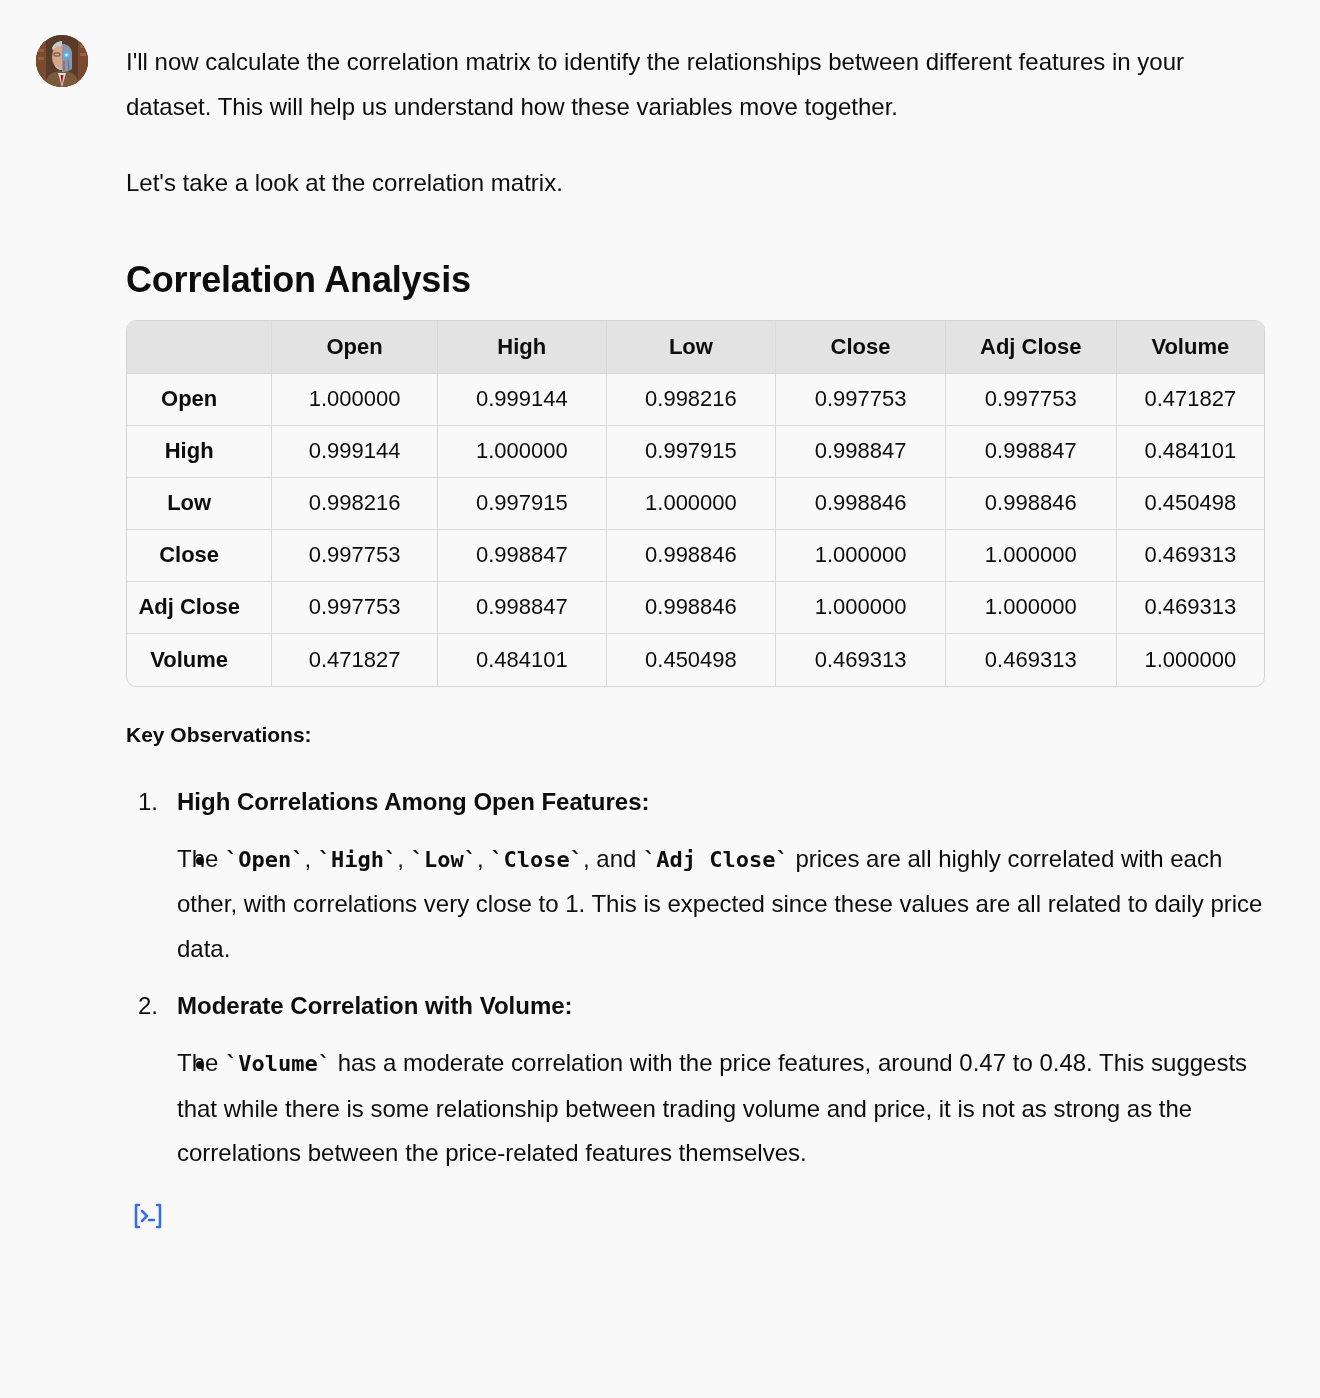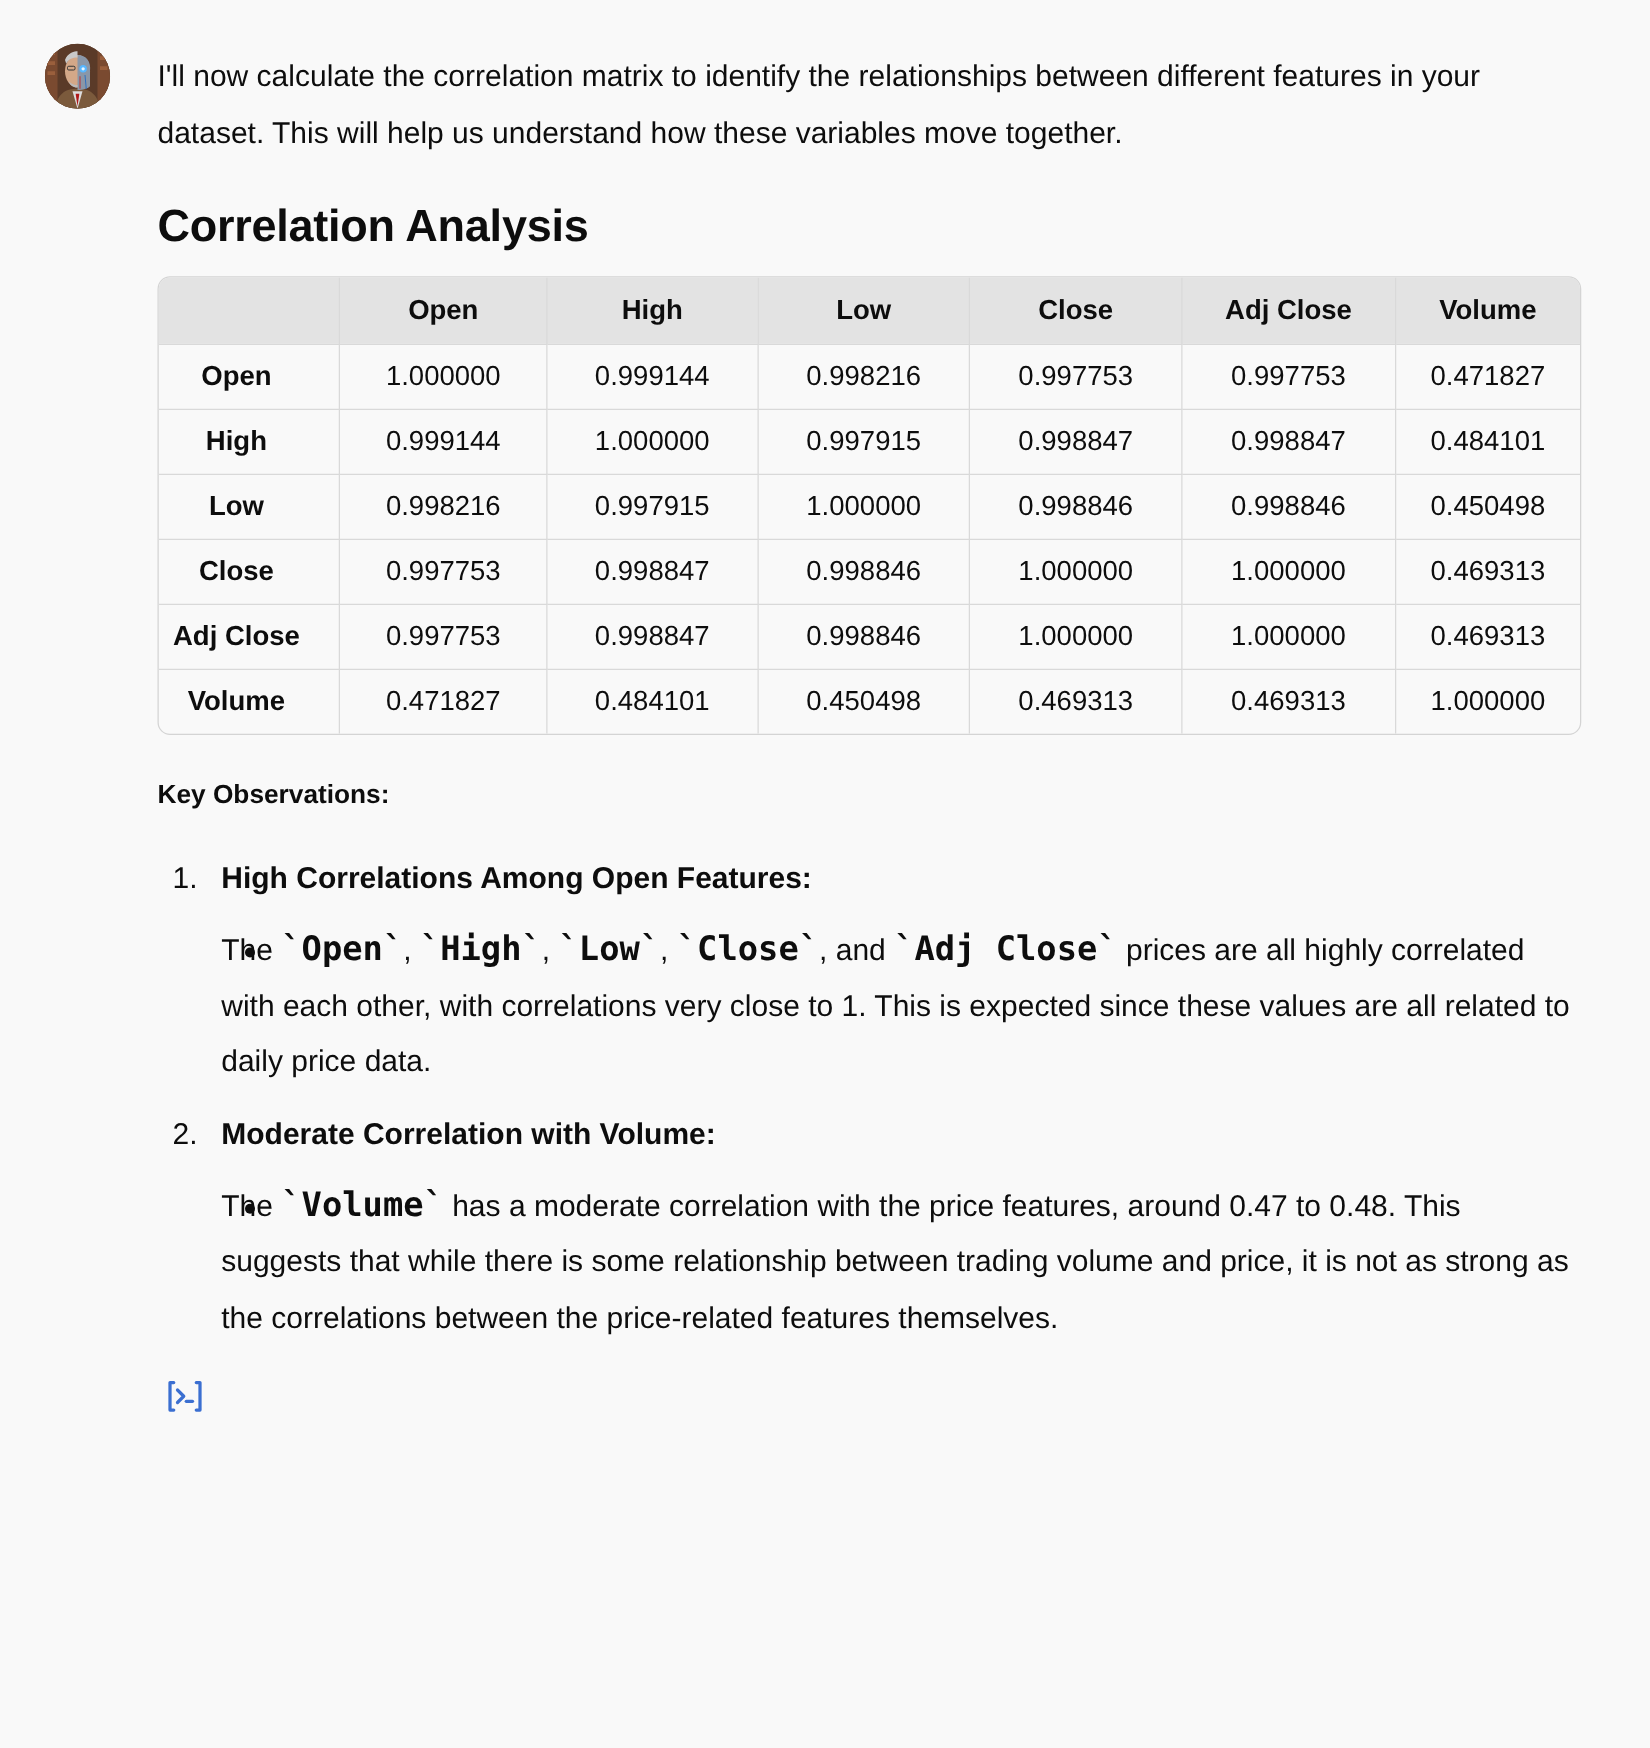--- a/index.html
+++ b/index.html
@@ -133,21 +133,21 @@
       top: 20px;
       width: 8px;
       height: 8px;
       border-radius: 50%;
       background: #0d0d0d;
     }
     .bullet-text { flex: 1; margin-left: -51px; }
     code.tick {
       font-family: "DejaVu Sans Mono", "Liberation Mono", monospace;
       font-weight: 700;
-      font-size: 27px;
+      font-size: 22px;
     }
     .final { margin-top: 30px; }
     .term-icon {
       display: inline-block;
       vertical-align: middle;
       margin-left: 6px;
       width: 32px;
       height: 28px;
       position: relative;
       top: -3px;
@@ -179,20 +179,21 @@
       <path d="M16 13 C18 7 24 6 26 6 L26 11 C22 11 19 12 17 16 Z" fill="#c9c9c9"></path>
       <rect x="18" y="18" width="6" height="3" rx="1" fill="none" stroke="#333" stroke-width="0.8"></rect>
       <path d="M19 30 C22 33 24 33 26 33 L26 35 C22 35 20 33 19 30 Z" fill="#bbb"></path>
       <line x1="28" y1="26" x2="28" y2="36" stroke="#c03030" stroke-width="0.8"></line>
       <line x1="32" y1="25" x2="33" y2="36" stroke="#3070c0" stroke-width="0.8"></line>
     </svg>
   </div>
 
   <div class="content">
     <p class="p1">I'll now calculate the correlation matrix to identify the relationships between different features in your dataset. This will help us understand how these variables move together.</p>
+    <p class="p2">Let's take a look at the correlation matrix.</p>
 
     <h3 class="section-title">Correlation Analysis</h3>
 
     <div class="table-wrap">
       <table class="corr">
         <colgroup>
           <col class="c0">
             <col class="c1">
             <col class="c2">
             <col class="c3">

